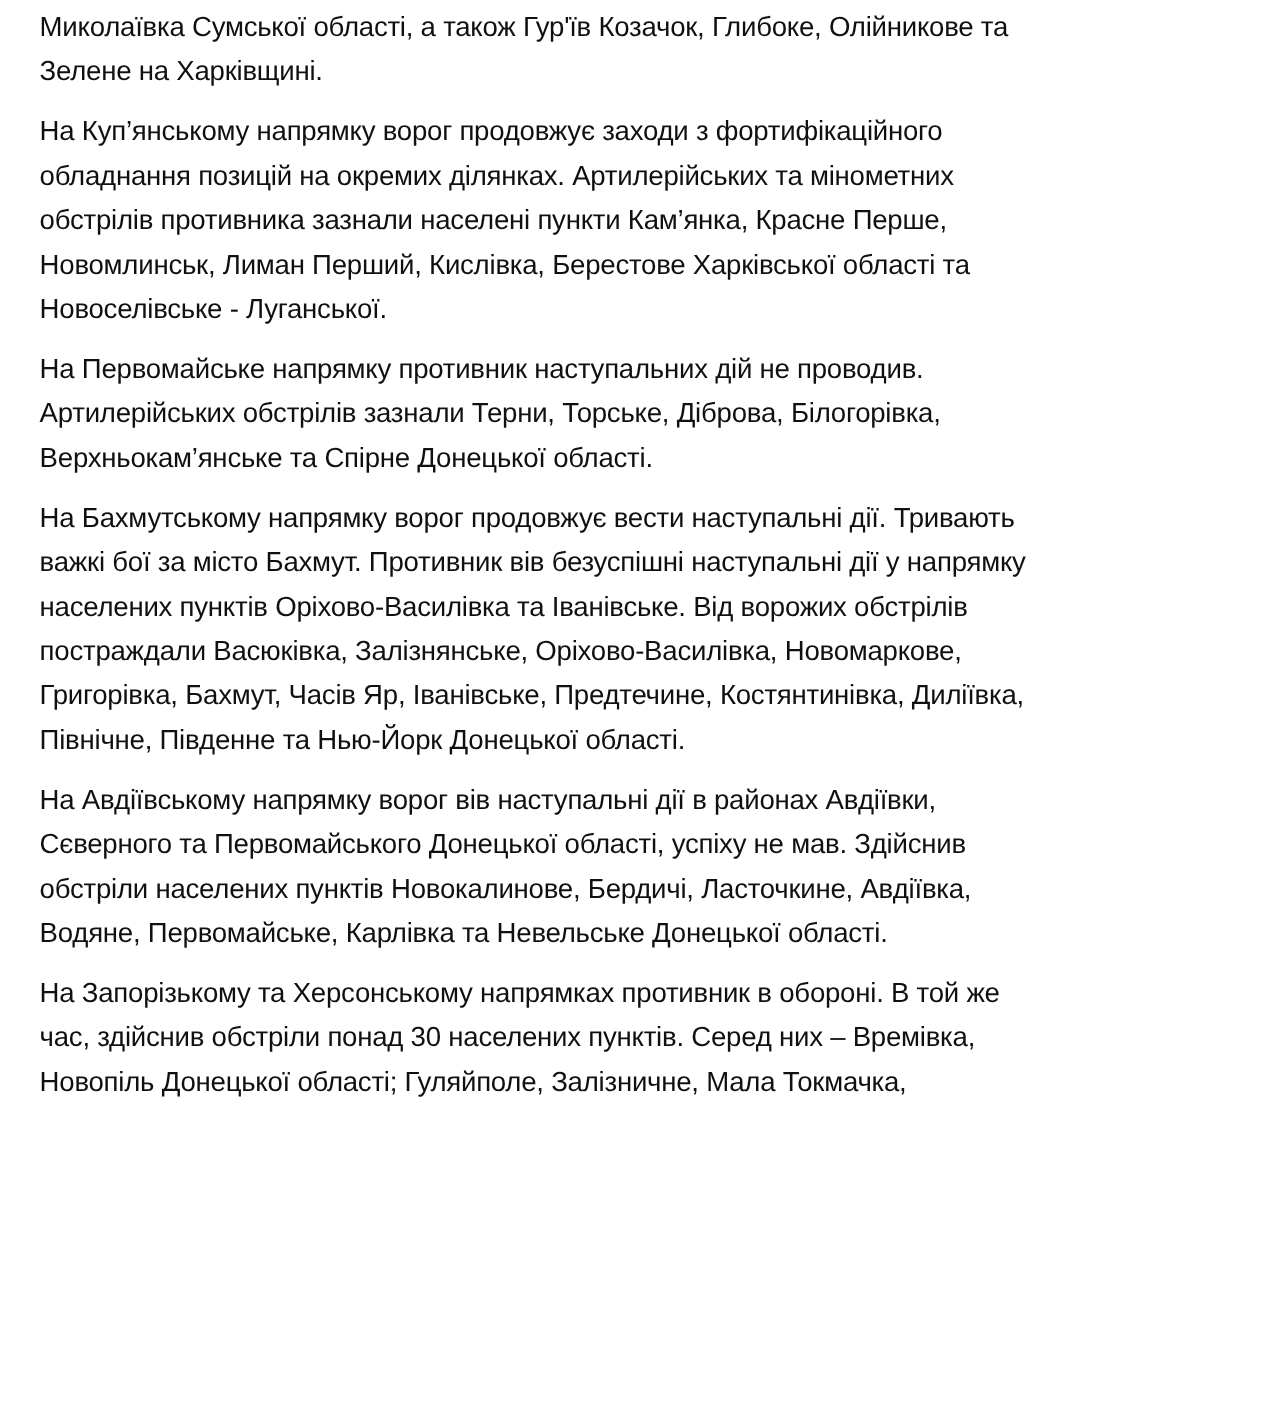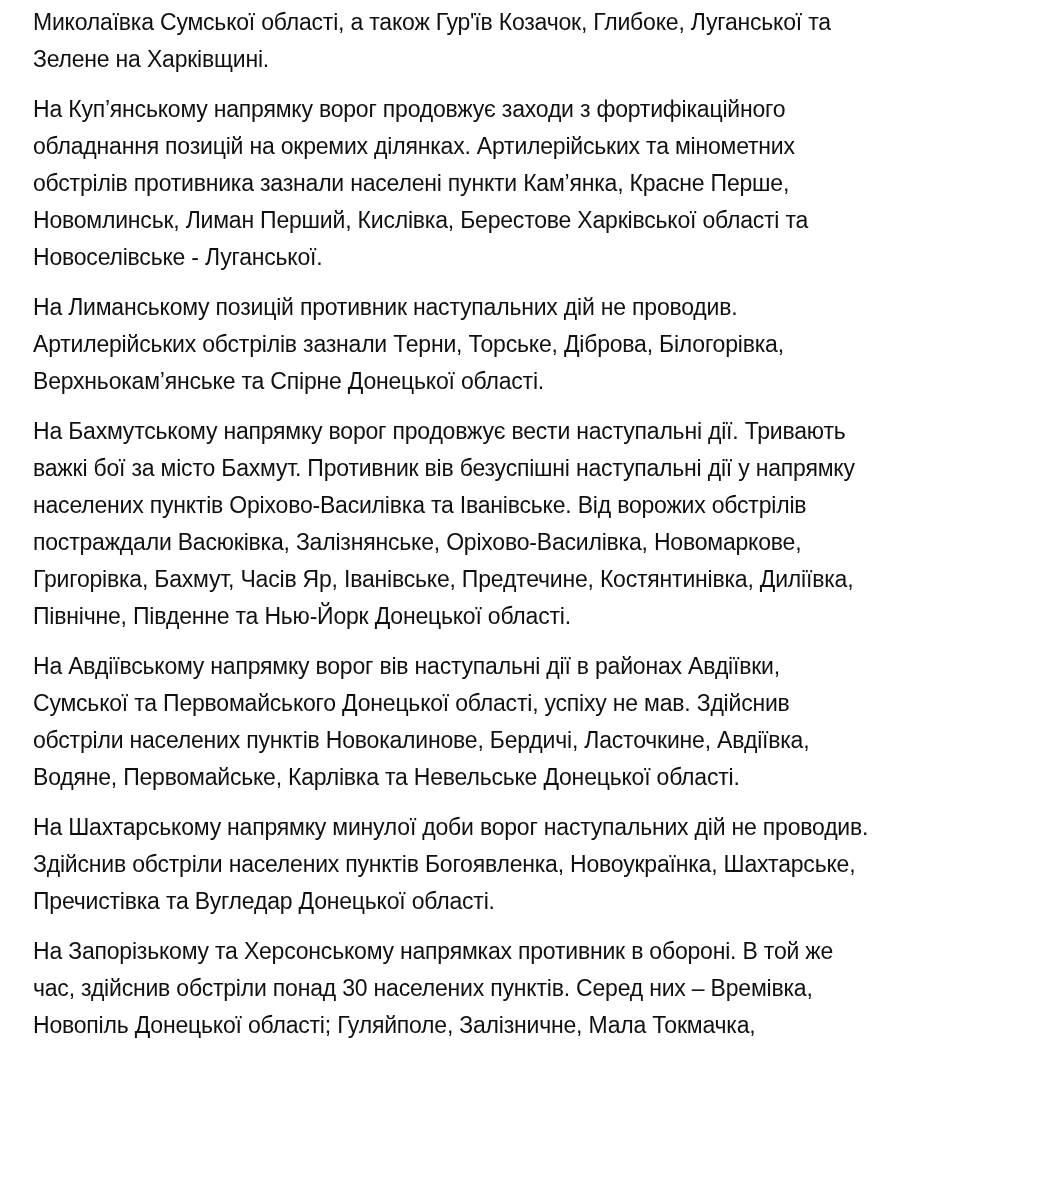--- a/index.html
+++ b/index.html
@@ -24,39 +24,36 @@
   }
   .report p {
     margin: 0 0 13px 0;
     white-space: pre-line; 
   }
 </style>
 </head>
 <body>
 
 <main class="report">
-  <p>Миколаївка Сумської області, а також Гур'їв Козачок, Глибоке, Луганської та
+  <p>Миколаївка Сумської області, а також Гур'їв Козачок, Глибоке, Олійникове та
 Зелене на Харківщині.</p>
   <p>На Куп’янському напрямку ворог продовжує заходи з фортифікаційного
 обладнання позицій на окремих ділянках. Артилерійських та мінометних
 обстрілів противника зазнали населені пункти Кам’янка, Красне Перше,
 Новомлинськ, Лиман Перший, Кислівка, Берестове Харківської області та
 Новоселівське - Луганської.</p>
-  <p>На Лиманському позицій противник наступальних дій не проводив.
+  <p>На Первомайське напрямку противник наступальних дій не проводив.
 Артилерійських обстрілів зазнали Терни, Торське, Діброва, Білогорівка,
 Верхньокам’янське та Спірне Донецької області.</p>
   <p>На Бахмутському напрямку ворог продовжує вести наступальні дії. Тривають
 важкі бої за місто Бахмут. Противник вів безуспішні наступальні дії у напрямку
 населених пунктів Оріхово-Василівка та Іванівське. Від ворожих обстрілів
 постраждали Васюківка, Залізнянське, Оріхово-Василівка, Новомаркове,
 Григорівка, Бахмут, Часів Яр, Іванівське, Предтечине, Костянтинівка, Диліївка,
 Північне, Південне та Нью-Йорк Донецької області.</p>
   <p>На Авдіївському напрямку ворог вів наступальні дії в районах Авдіївки,
-Сумської та Первомайського Донецької області, успіху не мав. Здійснив
+Сєверного та Первомайського Донецької області, успіху не мав. Здійснив
 обстріли населених пунктів Новокалинове, Бердичі, Ласточкине, Авдіївка,
 Водяне, Первомайське, Карлівка та Невельське Донецької області.</p>
-  <p>На Шахтарському напрямку минулої доби ворог наступальних дій не проводив.
-Здійснив обстріли населених пунктів Богоявленка, Новоукраїнка, Шахтарське,
-Пречистівка та Вугледар Донецької області.</p>
   <p>На Запорізькому та Херсонському напрямках противник в обороні. В той же
 час, здійснив обстріли понад 30 населених пунктів. Серед них – Времівка,
 Новопіль Донецької області; Гуляйполе, Залізничне, Мала Токмачка,</p>
 </main>
 
 </body></html>

